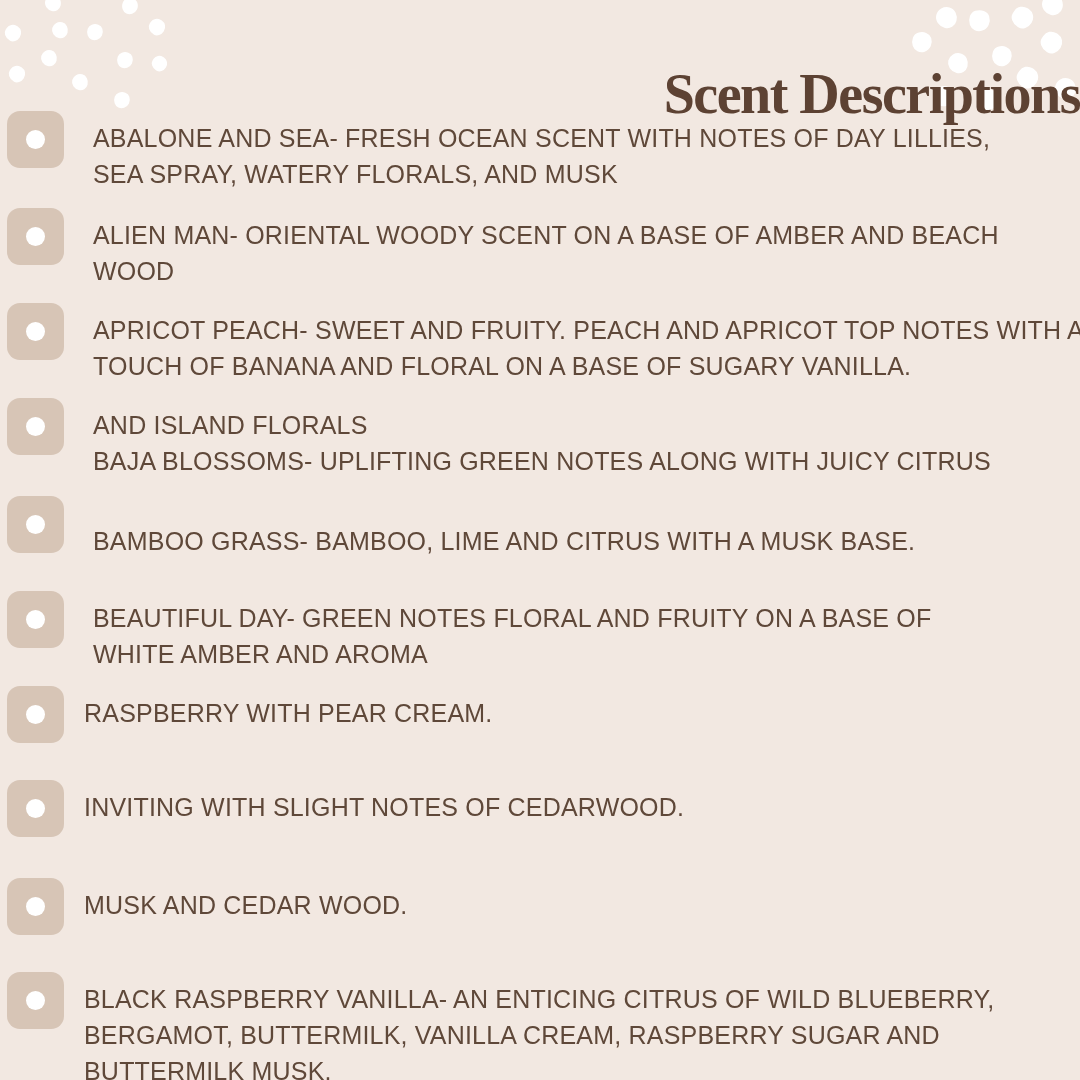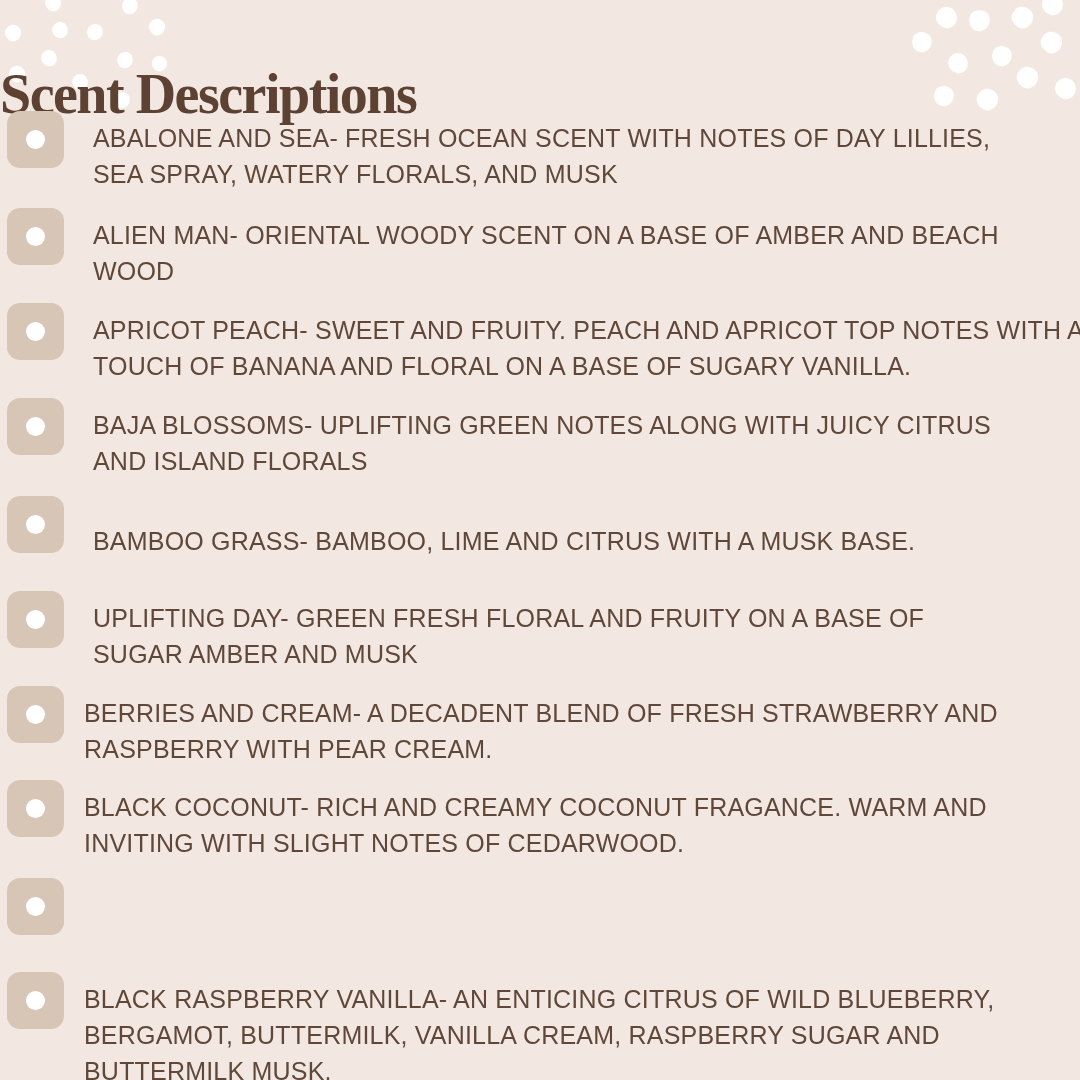--- a/index.html
+++ b/index.html
@@ -12,21 +12,21 @@
   }
   html,body{margin:0;padding:0;}
   body{
     width:1080px;height:1080px;
     position:relative;overflow:hidden;
     background:var(--bg);
     font-family:"Liberation Sans",sans-serif;
   }
   .title{
     position:absolute;top:24px;left:0;width:1080px;
-    text-align:left;
+    text-align:right;
     font-family:"Liberation Serif",serif;
     font-size:56px;line-height:64px;
     letter-spacing:-1.5px;
     color:var(--title);
   }
   .pdot{
     position:absolute;
     background:var(--paint);
   }
   .pdot.s0{border-radius:52% 48% 45% 55%/50% 55% 45% 50%;transform:rotate(14deg);}
@@ -110,59 +110,58 @@
   <span class="bullet"></span>
   <div class="text">
     <div>APRICOT PEACH- SWEET AND FRUITY. PEACH AND APRICOT TOP NOTES WITH A</div>
     <div>TOUCH OF BANANA AND FLORAL ON A BASE OF SUGARY VANILLA.</div>
   </div>
 </div>
 
 <div class="row r4">
   <span class="bullet"></span>
   <div class="text">
+    <div>AND ISLAND FLORALS</div>
     <div>BAJA BLOSSOMS- UPLIFTING GREEN NOTES ALONG WITH JUICY CITRUS</div>
-    <div>AND ISLAND FLORALS</div>
   </div>
 </div>
 
 <div class="row r5">
   <span class="bullet"></span>
   <div class="text">
     <div>BAMBOO GRASS- BAMBOO, LIME AND CITRUS WITH A MUSK BASE.</div>
   </div>
 </div>
 
 <div class="row r6">
   <span class="bullet"></span>
   <div class="text">
-    <div>UPLIFTING DAY- GREEN FRESH FLORAL AND FRUITY ON A BASE OF</div>
-    <div>SUGAR AMBER AND MUSK</div>
+    <div>BEAUTIFUL DAY- GREEN NOTES FLORAL AND FRUITY ON A BASE OF</div>
+    <div>WHITE AMBER AND AROMA</div>
   </div>
 </div>
 
 <div class="row r7">
   <span class="bullet"></span>
   <div class="text">
-    <div>BERRIES AND CREAM- A DECADENT BLEND OF FRESH STRAWBERRY AND</div>
     <div>RASPBERRY WITH PEAR CREAM.</div>
   </div>
 </div>
 
 <div class="row r8">
   <span class="bullet"></span>
   <div class="text">
-    <div>BLACK COCONUT- RICH AND CREAMY COCONUT FRAGANCE. WARM AND</div>
     <div>INVITING WITH SLIGHT NOTES OF CEDARWOOD.</div>
   </div>
 </div>
 
 <div class="row r9">
   <span class="bullet"></span>
   <div class="text">
+    <div>MUSK AND CEDAR WOOD.</div>
   </div>
 </div>
 
 <div class="row r10">
   <span class="bullet"></span>
   <div class="text">
     <div>BLACK RASPBERRY VANILLA- AN ENTICING CITRUS OF WILD BLUEBERRY,</div>
     <div>BERGAMOT, BUTTERMILK, VANILLA CREAM, RASPBERRY SUGAR AND</div>
     <div>BUTTERMILK MUSK.</div>
   </div>

